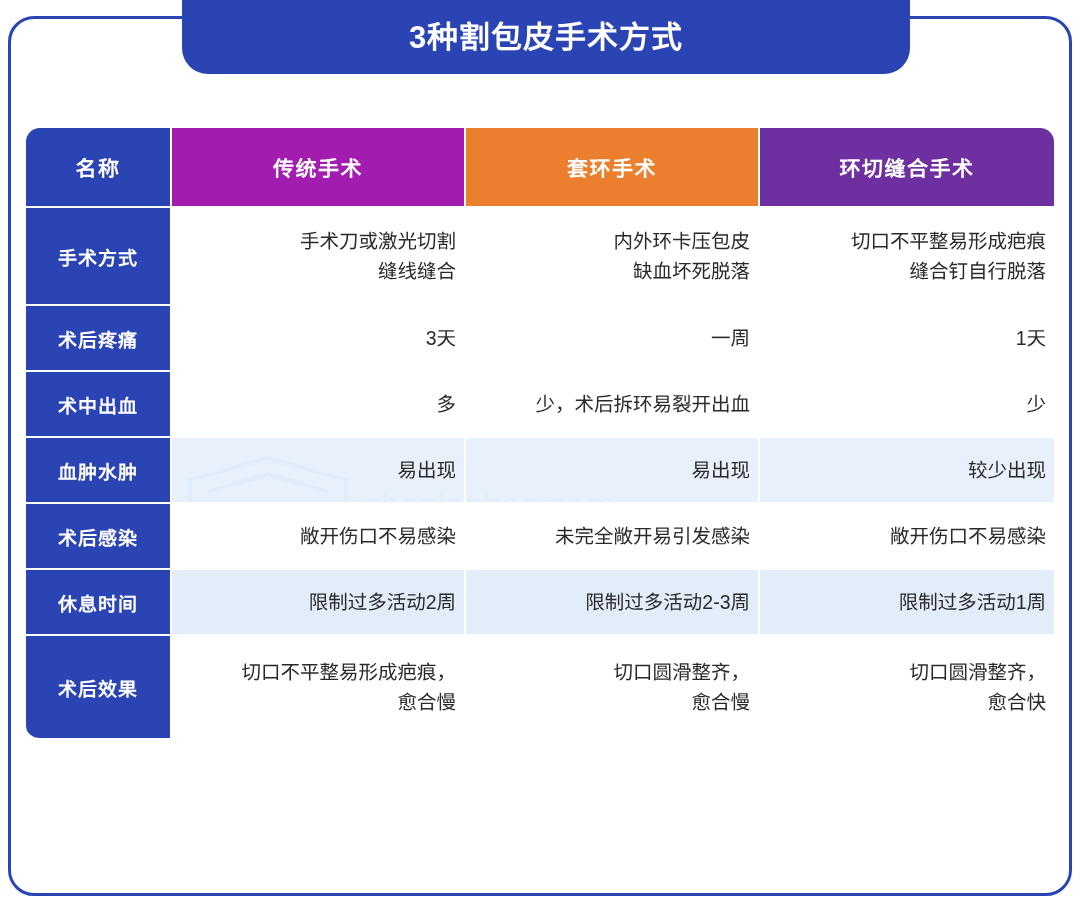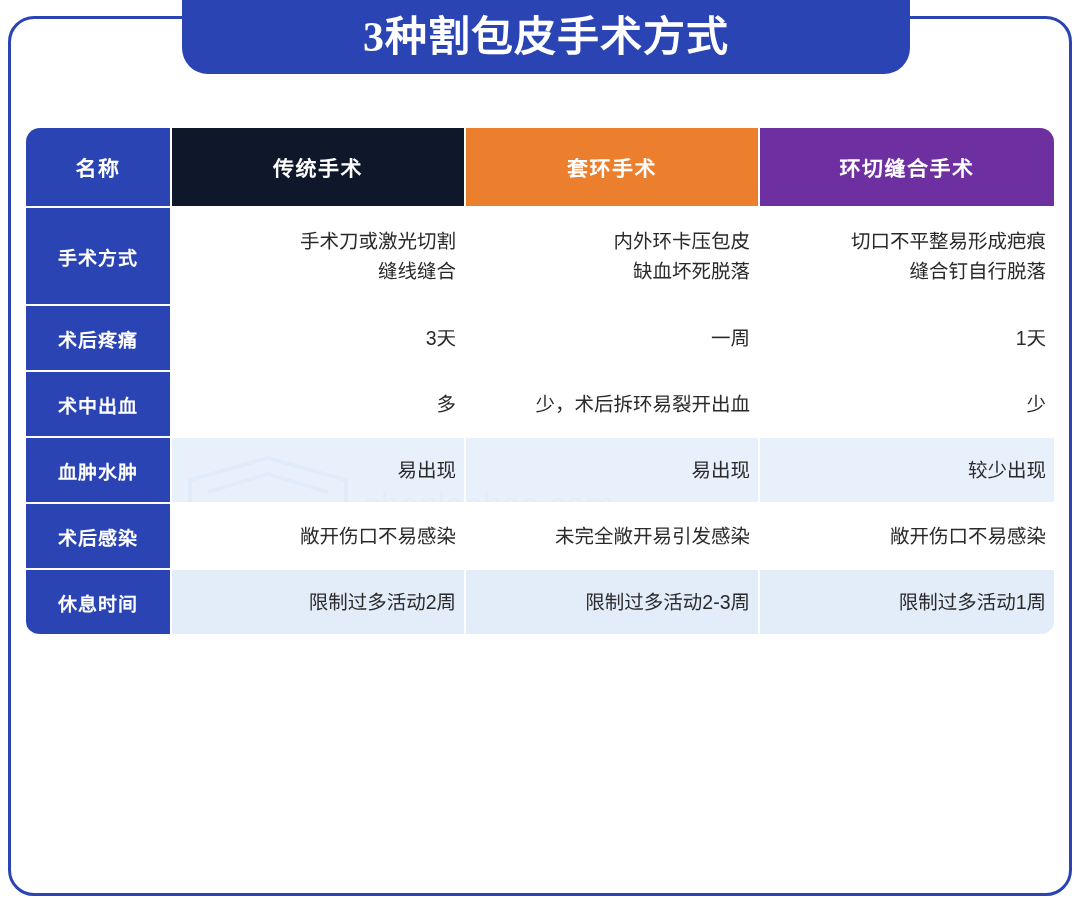--- a/index.html
+++ b/index.html
@@ -41,25 +41,24 @@
     height: 74px;
     background: #2B44B4;
     border-radius: 0 0 26px 26px;
     display: flex;
     align-items: center;
     justify-content: center;
     z-index: 5;
   }
   #title-banner .title-text {
     color: #ffffff;
-    font-size: 42px;
+    font-size: 31px;
     font-weight: bold;
     letter-spacing: 1px;
     line-height: 1;
-    font-family: Liberation Serif, serif;
   }
 
   
   #subtitle {
     position: absolute;
     left: 0;
     top: 86px;
     width: 1080px;
     text-align: center;
     font-size: 19px;
@@ -108,21 +107,21 @@
 
   
   #comparison-table thead th {
     height: 80px;
     color: #ffffff;
     font-size: 21px;
     font-weight: bold;
     letter-spacing: 1.5px;
   }
   th.h-label { background: #2B44B4; border-top-left-radius: 14px; }
-  th.h-green  { background: #0f172a; }
+  th.h-green  { background: #a21caf; }
   th.h-orange { background: #EC7F2E; }
   th.h-purple { background: #6E2FA0; border-top-right-radius: 14px; }
 
   
   #comparison-table td.cell-label {
     background: #2B44B4;
     color: #ffffff;
     font-size: 19px;
     font-weight: bold;
     letter-spacing: 1px;
@@ -241,17 +240,32 @@
         <td class="cell-data">敞开伤口不易感染</td>
       </tr>
 
       <tr class="shaded r-h66">
         <td class="cell-label">休息时间</td>
         <td class="cell-data">限制过多活动2周</td>
         <td class="cell-data">限制过多活动2-3周</td>
         <td class="cell-data">限制过多活动1周</td>
       </tr>
 
+      <tr class="plain r-h104">
+        <td class="cell-label">术后效果</td>
+        <td class="cell-data">
+          <span class="cell-line">切口不平整易形成疤痕，</span>
+          <span class="cell-line">愈合慢</span>
+        </td>
+        <td class="cell-data">
+          <span class="cell-line">切口圆滑整齐，</span>
+          <span class="cell-line">愈合慢</span>
+        </td>
+        <td class="cell-data">
+          <span class="cell-line">切口圆滑整齐，</span>
+          <span class="cell-line">愈合快</span>
+        </td>
+      </tr>
 
     </tbody>
   </table>
 
 </div>
 
 </body></html>

